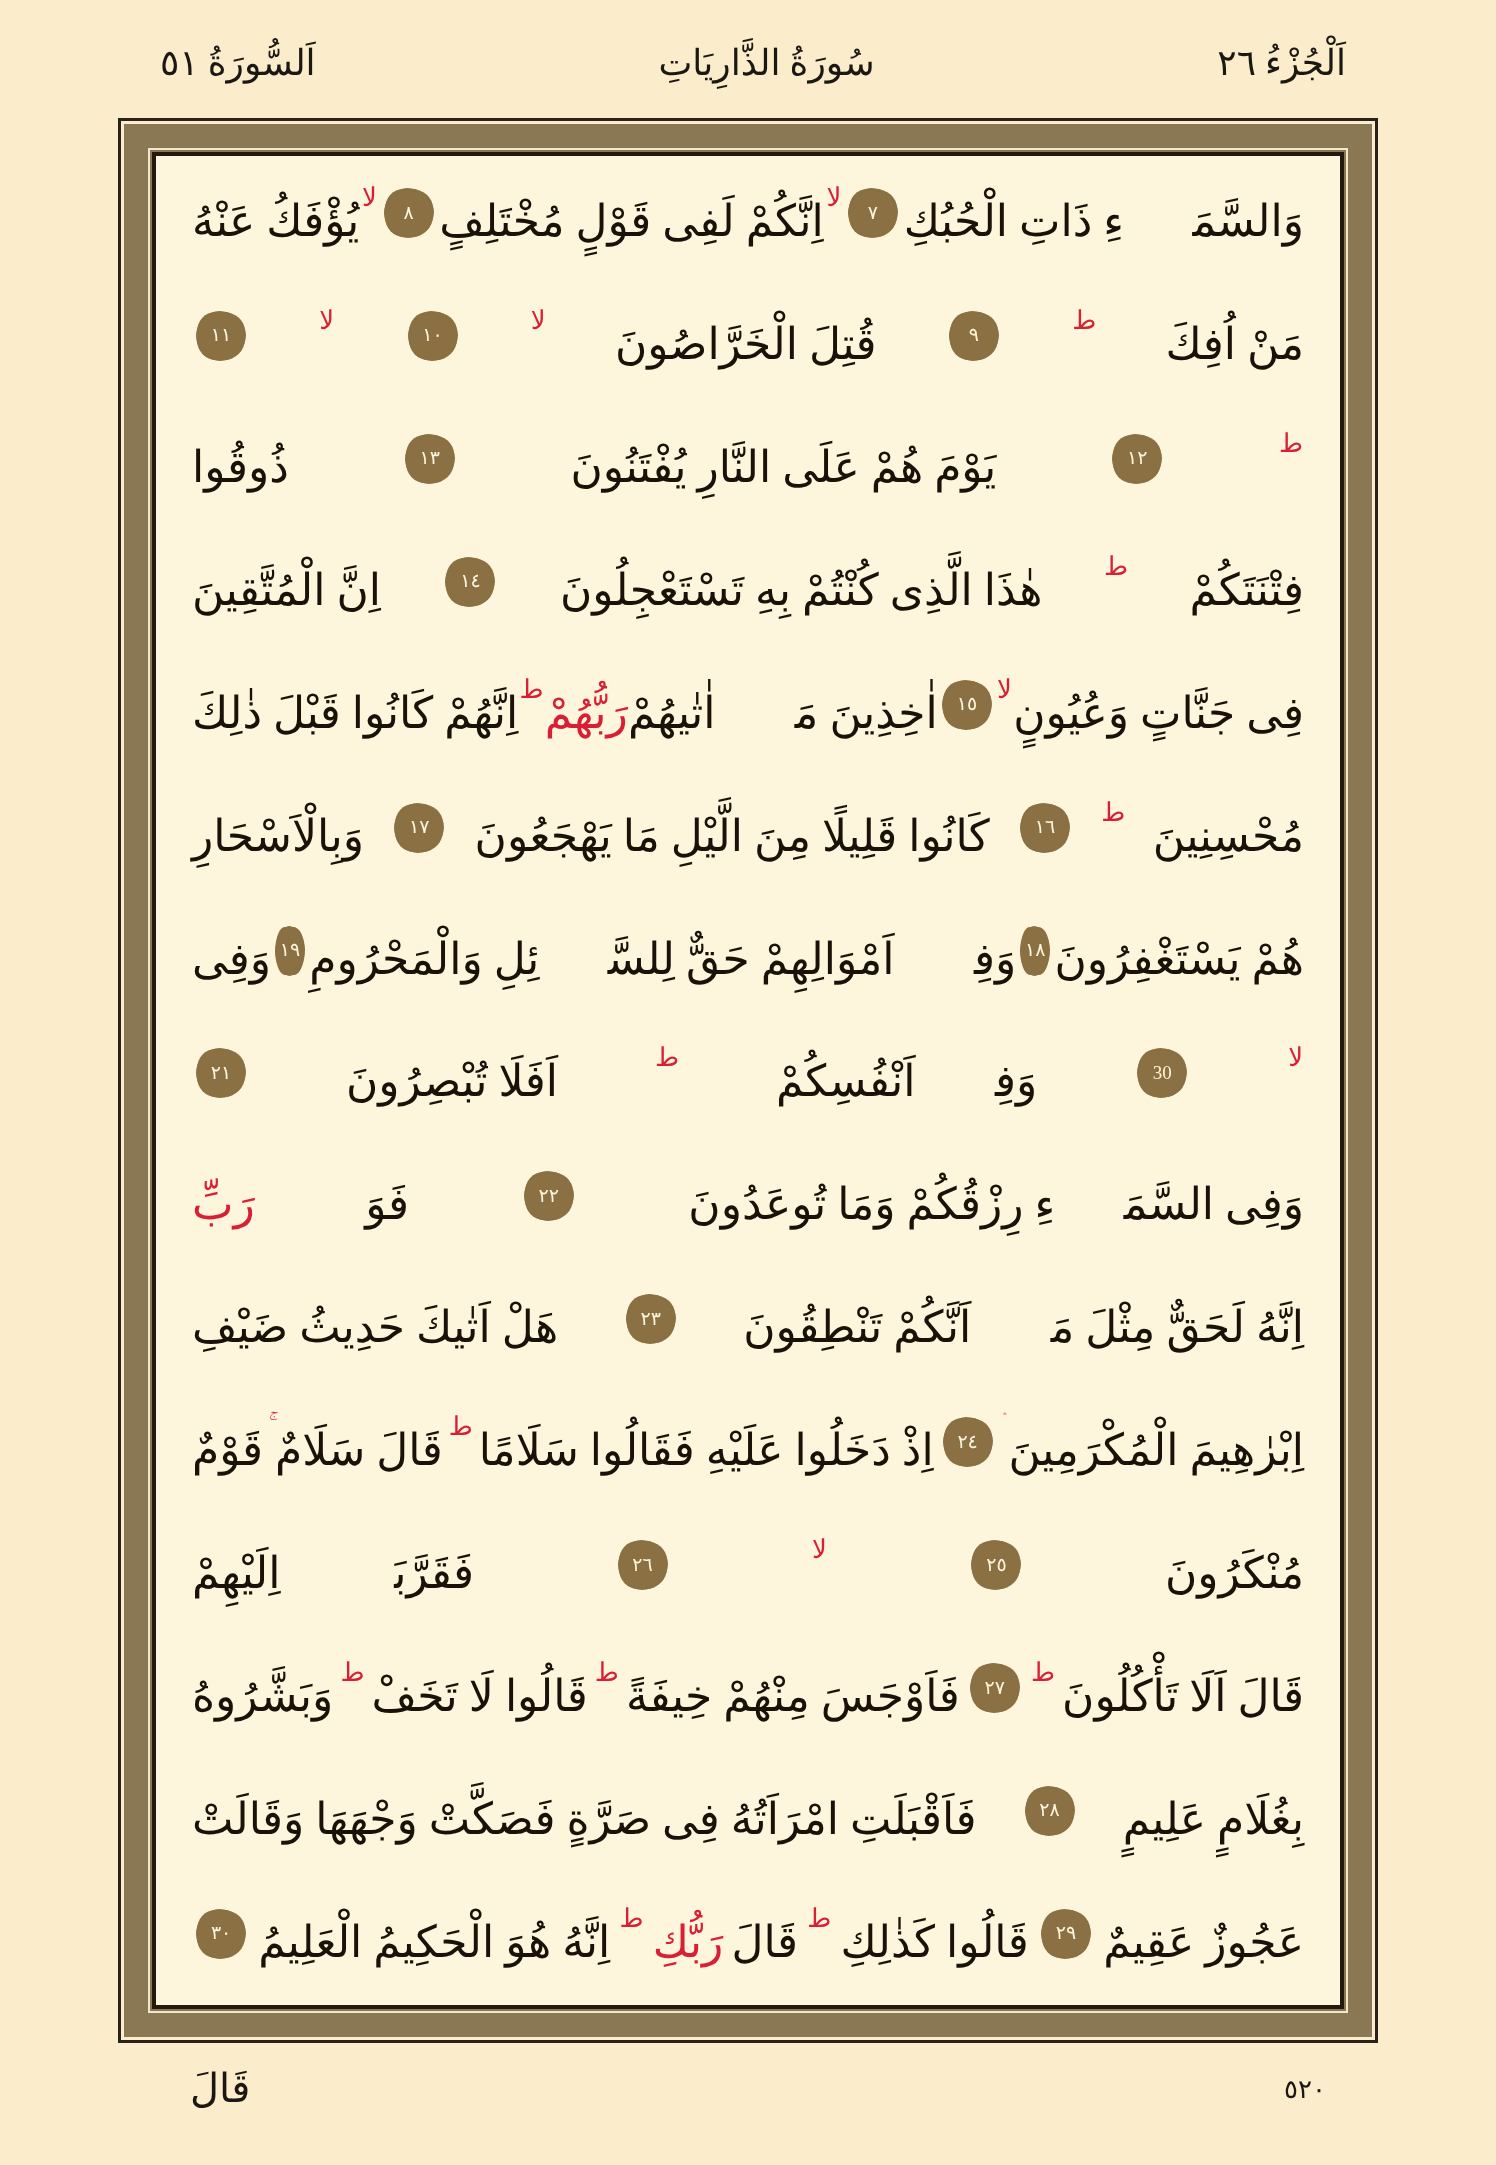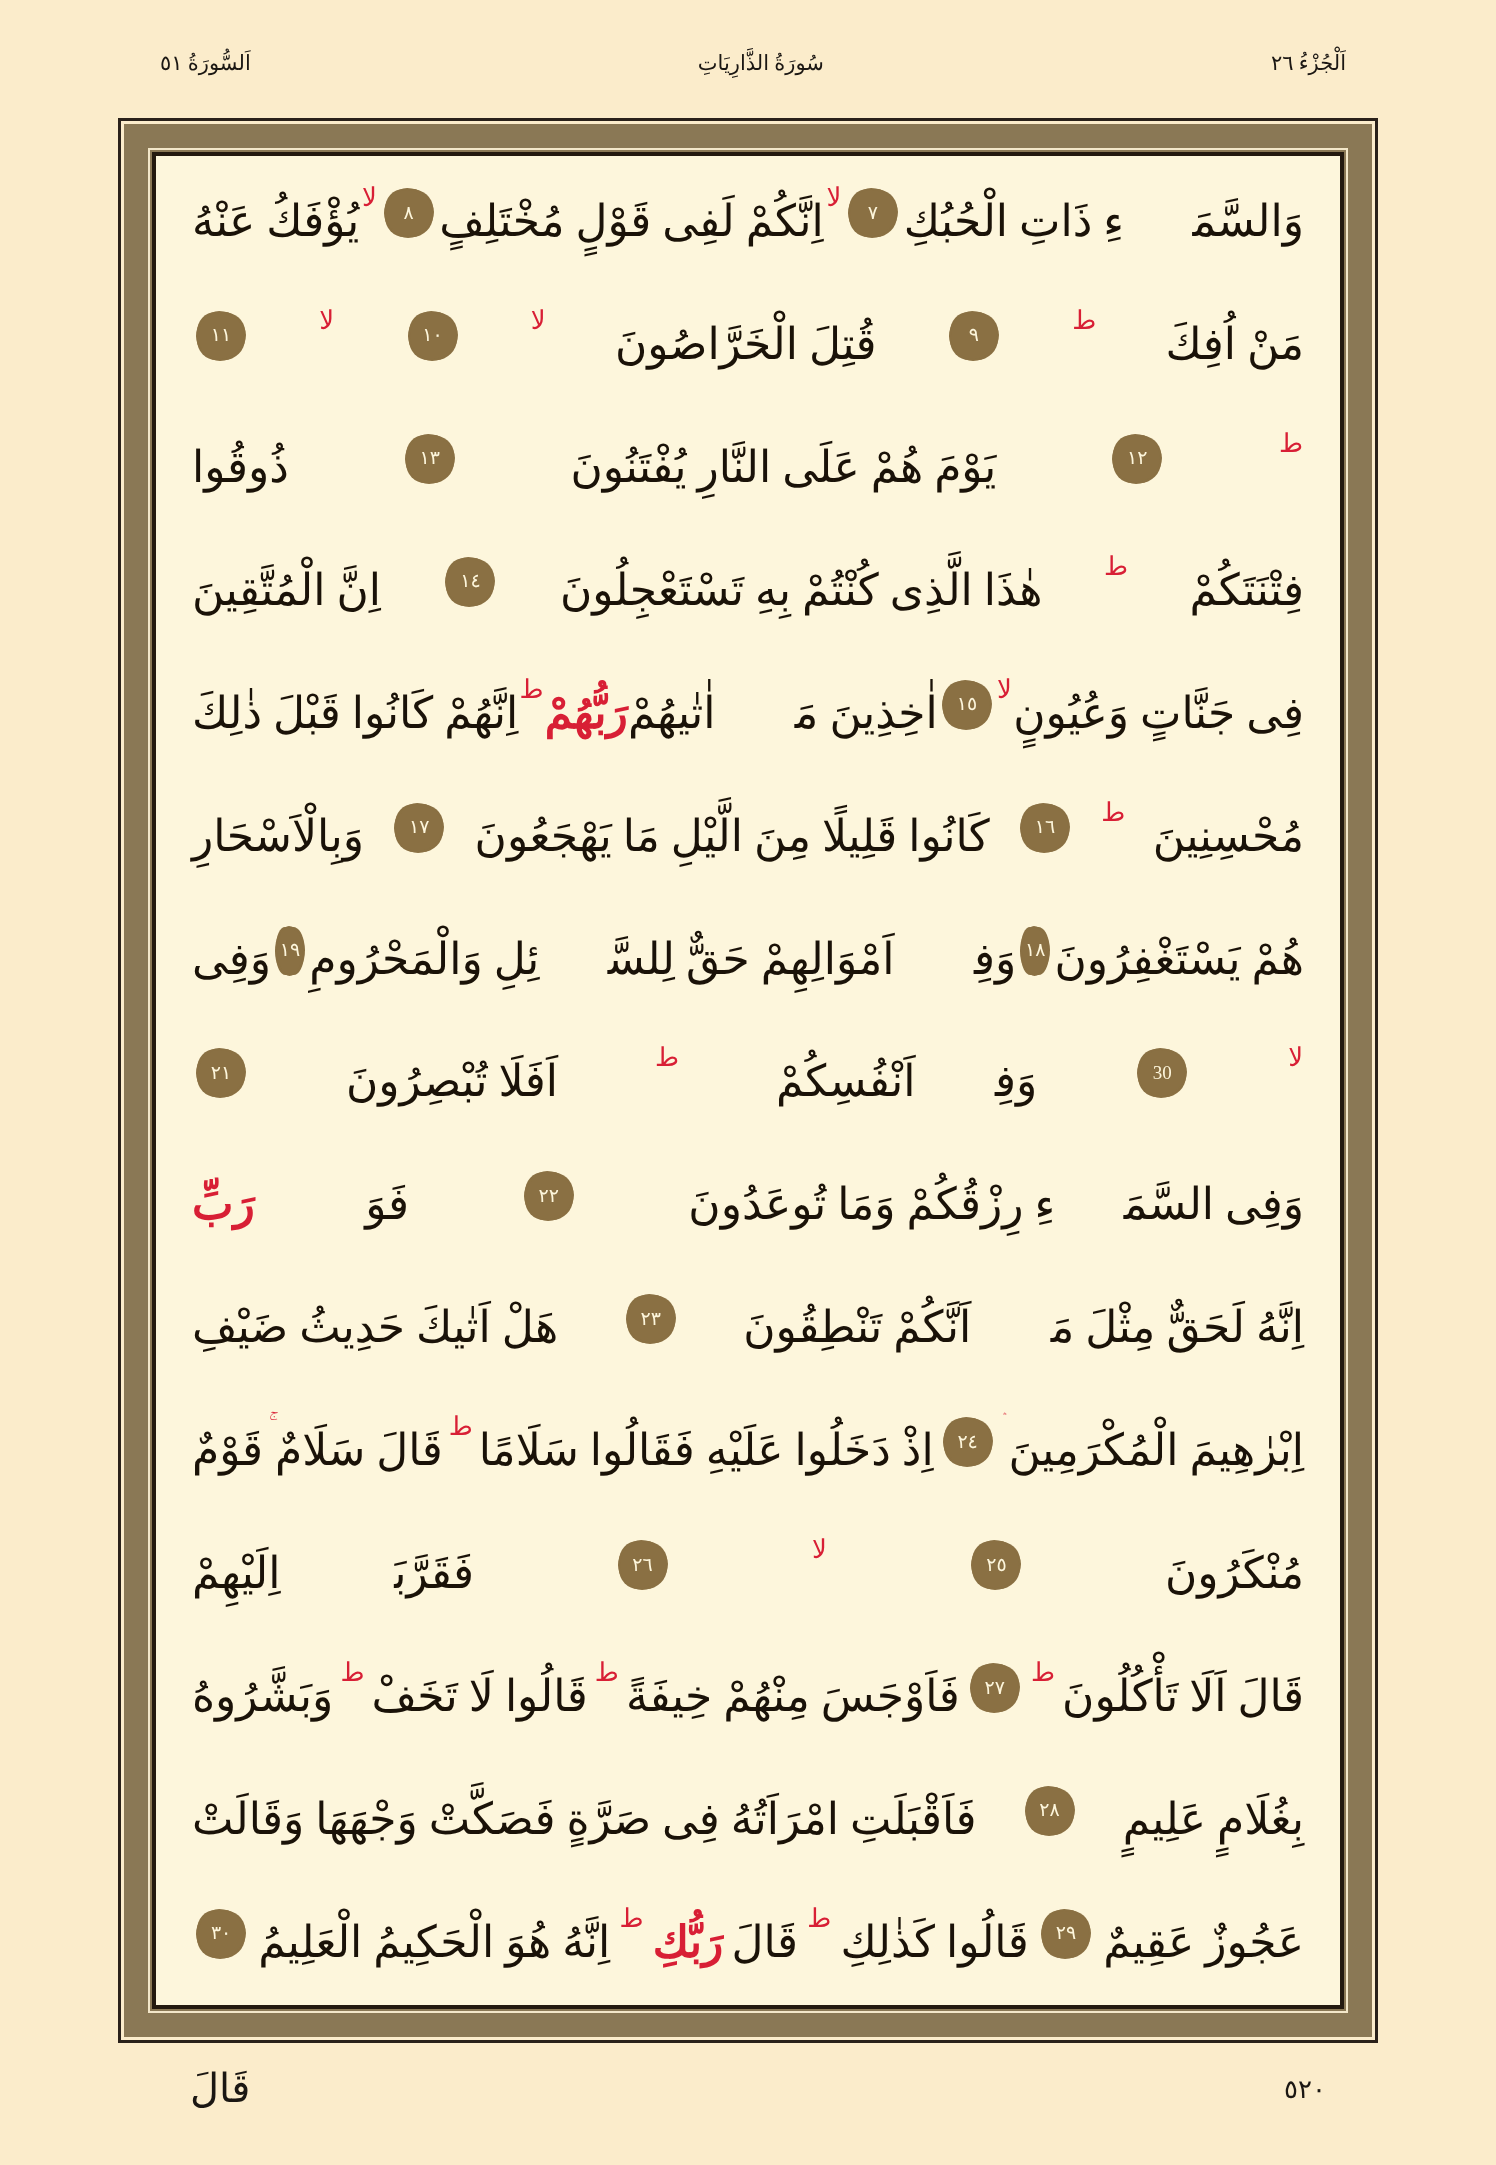--- a/index.html
+++ b/index.html
@@ -28,21 +28,21 @@
     height: 118px;
     flex: 0 0 118px;
     display: flex;
     align-items: center;
     justify-content: space-between;
     padding: 0 150px 0 160px;
     box-sizing: border-box;
     color: #1b1713;
   }
   .running-head .rh-item {
-    font-size: 21px;
+    font-size: 36px;
     line-height: 1;
     white-space: nowrap;
     font-family: "Liberation Serif", "DejaVu Serif", serif;
     letter-spacing: 0.5px;
     transform: translateY(4px);
   }
   .rh-juz   { order: 1; }
   .rh-surah-name { order: 2; transform: translate(-6px, 4px); }
   .rh-surah-num  { order: 3; }
 
@@ -152,21 +152,21 @@
   
   .waqf {
     color: #d81f35;
     font-size: 26px;
     position: relative;
     top: -30px;
     margin: 0 1px;
     display: inline-block;
     line-height: 0;
   }
-  .redword { color: #d81f35; font-weight: bold; }
+  .redword { color: #d81f35; }
 
   
   .running-foot {
     flex: 1 1 auto;
     display: flex;
     align-items: flex-start;
     justify-content: space-between;
     padding: 34px 170px 0 190px;
     box-sizing: border-box;
     color: #1b1713;

